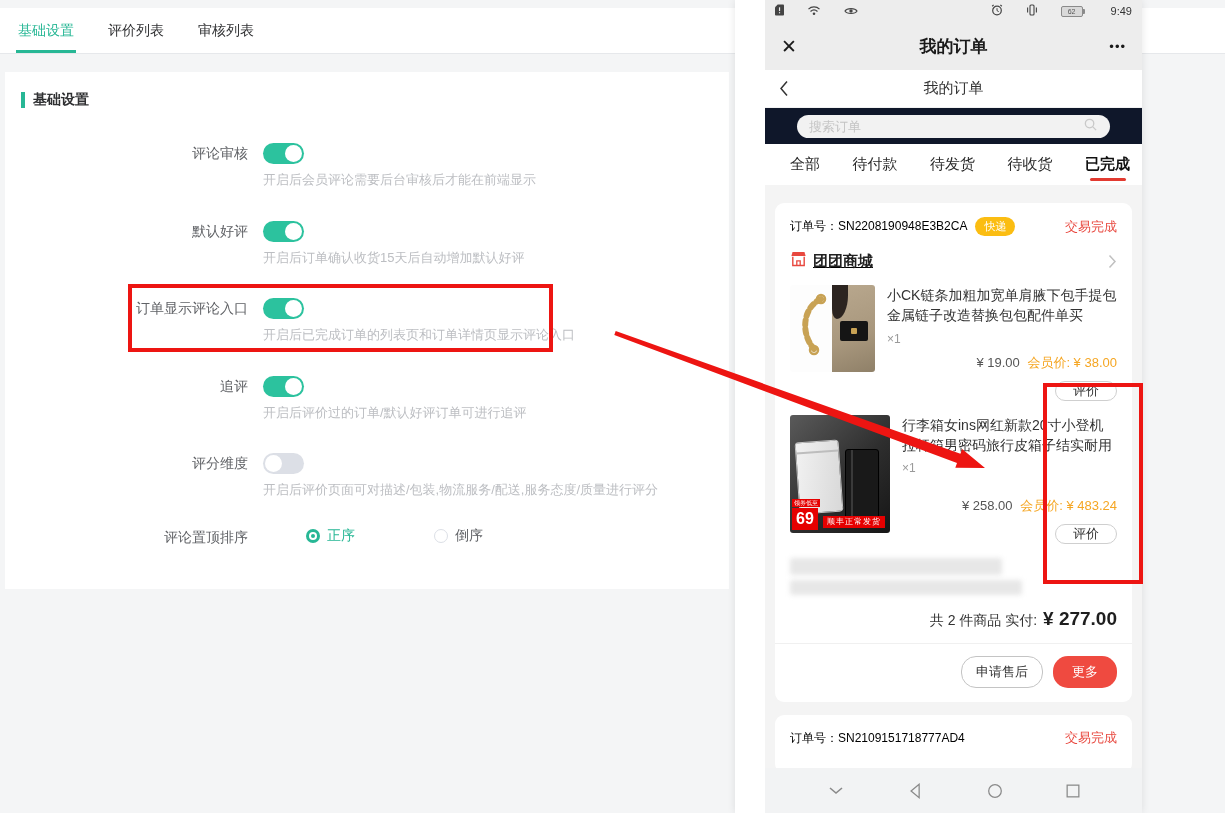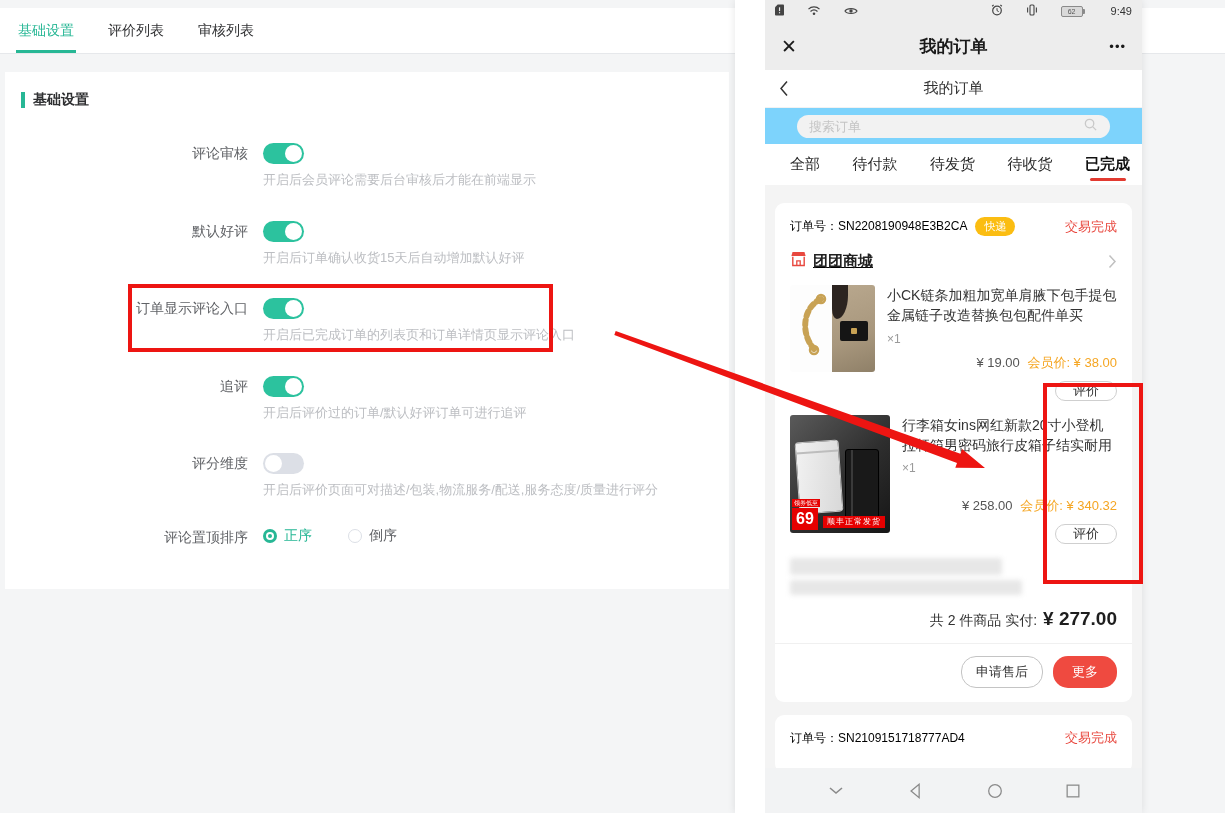--- a/index.html
+++ b/index.html
@@ -21,21 +21,21 @@
   .flbl { position:absolute; left:0; top:0; width:243px; text-align:right; font-size:14px; color:#606266; line-height:21px; }
   .fctl { position:absolute; left:258px; top:0; }
   .fhelp { position:absolute; left:258px; top:28px; font-size:13px; color:#bcbec2; white-space:nowrap; }
   .switch { width:41px; height:21px; border-radius:11px; position:relative; cursor:pointer; }
   .switch.on { background:#2cc29e; }
   .switch.off { background:#dcdfe6; }
   .switch::after { content:''; position:absolute; top:2px; width:17px; height:17px; border-radius:50%; background:#fff; }
   .switch.on::after { right:2px; }
   .switch.off::after { left:2px; }
   .radio-group { display:flex; align-items:center; gap:36px; }
-  .radio { display:flex; align-items:center; gap:7px; cursor:pointer; font-size:14px; }
+  .radio { display:flex; align-items:center; gap:7px; cursor:pointer; font-size:14px;margin-left:43px; }
   .rdot { width:14px; height:14px; border-radius:50%; position:relative; background:#27b795; }
   .rdot::after { content:''; position:absolute; inset:3px; border-radius:50%; background:#fff; }
   .rdot::before { content:''; position:absolute; inset:5px; border-radius:50%; background:#27b795; z-index:1; }
   .rdot.off { background:#fff; border:1px solid #dcdfe6; }
   .rdot.off::before, .rdot.off::after { display:none; }
   .rlabel.on { color:#27b795; }
   .rlabel.offc { color:#606266; }
 
   
   .phone { position:absolute; left:735px; top:0; width:407px; height:813px; background:#fff; box-shadow:0 0 8px rgba(0,0,0,.10); }
@@ -46,21 +46,21 @@
   .batt-body { width:22px; height:11px; border:1px solid #8a8a8a; border-radius:2px; background:#d9d9d9; font-size:7px; color:#555; display:flex; align-items:center; justify-content:center; }
   .batt-nub { width:2px; height:5px; background:#8a8a8a; border-radius:0 1px 1px 0; }
   .p-time { font-size:11px; color:#333; margin-left:3px; }
   .p-wxhead { position:absolute; left:0; top:22px; width:377px; height:48px; background:#ededed; display:flex; align-items:center; padding:0 16px; }
   .wx-close { font-size:19px; color:#1a1a1a; cursor:pointer; width:40px; }
   .wx-title { flex:1; text-align:center; font-size:17px; font-weight:600; color:#1a1a1a; }
   .wx-menu { width:40px; text-align:right; font-size:13px; letter-spacing:1px; color:#1a1a1a; cursor:pointer; }
   .p-navhead { position:absolute; left:0; top:70px; width:377px; height:38px; background:#fff; border-bottom:1px solid #f2f2f2; display:flex; align-items:center; }
   .nav-back { position:absolute; left:14px; cursor:pointer; display:flex; }
   .nav-title { width:100%; text-align:center; font-size:15px; color:#333; }
-  .p-search { position:absolute; left:0; top:108px; width:377px; height:36px; background:#7dd3fc; display:flex; align-items:center; padding:0 32px; }
+  .p-search { position:absolute; left:0; top:108px; width:377px; height:36px; background:#0f172a; display:flex; align-items:center; padding:0 32px; }
   .search-pill { position:relative; width:100%; height:23px; background:#f2f2f2; border-radius:12px; display:flex; align-items:center; padding:0 12px; }
   .search-pill input { border:none; outline:none; background:transparent; flex:1; font-size:13px; color:#999; font-family:inherit; }
   .search-pill input::placeholder { color:#c4c4c4; }
   .p-tabs { position:absolute; left:0; top:144px; width:377px; height:41px; background:#fff; display:flex; align-items:center; justify-content:space-between; padding:0 12px 0 25px; }
   .ptab { position:relative; font-size:15px; color:#2b2b2b; cursor:pointer; padding:9px 0; }
   .ptab.active { font-weight:700; color:#111; }
   .ptab.active::after { content:''; position:absolute; left:50%; transform:translateX(-50%); bottom:2px; width:36px; height:3px; border-radius:2px; background:#e23a30; }
   .p-body { position:absolute; left:0; top:185px; width:377px; height:583px; background:#f4f4f4; }
   .p-navbar { position:absolute; left:0; top:768px; width:377px; height:45px; background:#f2f3f4; display:flex; align-items:center; justify-content:space-around; padding:0 30px; }
   .anav { cursor:pointer; display:flex; }
@@ -319,21 +319,21 @@
                 <span class="case-b"></span>
               <span class="mini-coupon">领券低至</span>
               <span class="big69">69</span>
               <span class="band-sf">顺丰正常发货</span>
             </div>
             <div class="pinfo">
               <div class="ptitle">行李箱女ins网红新款20寸小登机拉杆箱男密码旅行皮箱子结实耐用</div>
               <div class="pqty">×1</div>
               <div class="pprice" style="margin-top:22px">
                 <span>¥ 258.00</span>
-                <span class="member">会员价: ¥ 340.32</span>
+                <span class="member">会员价: ¥ 483.24</span>
               </div>
               <div class="pact"><span class="btn-eval">评价</span></div>
             </div>
           </div>
 
           <div class="blurwrap">
             <div class="blurbar blur1"></div>
             <div class="blurbar blur2"></div>
           </div>
 

